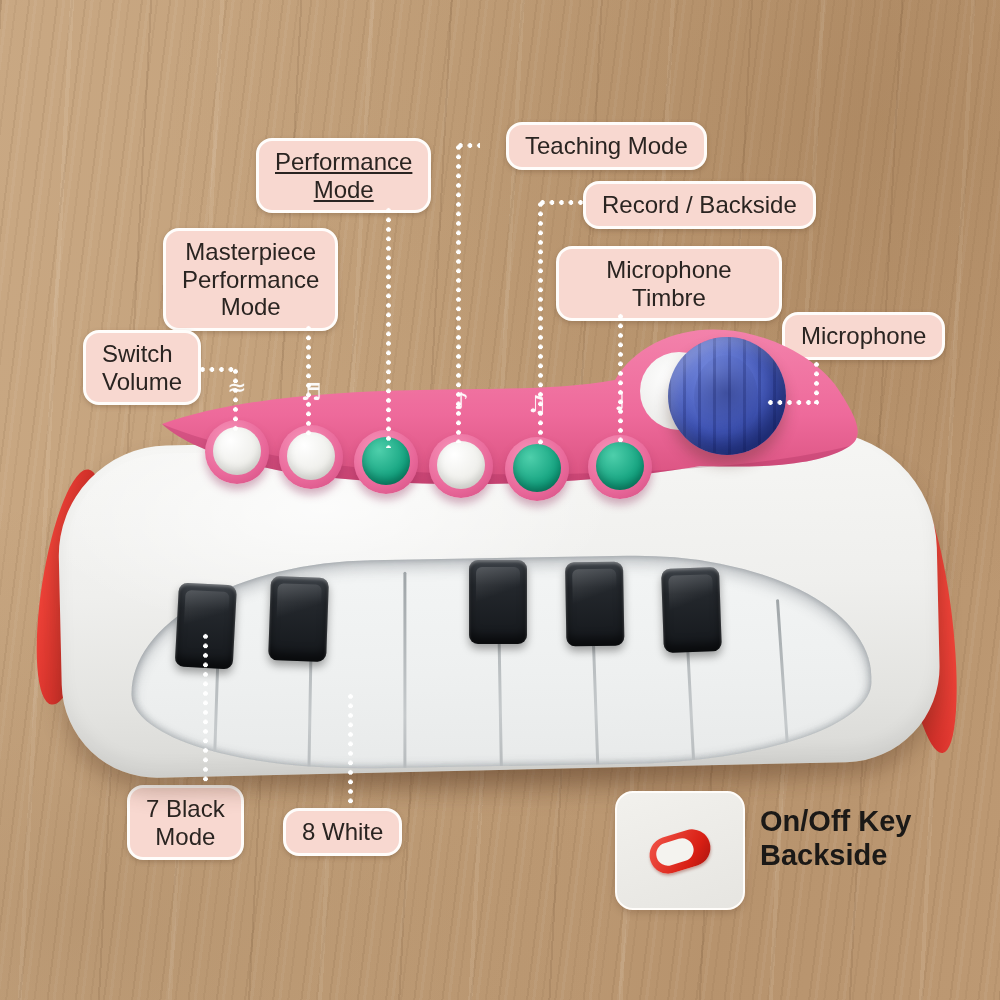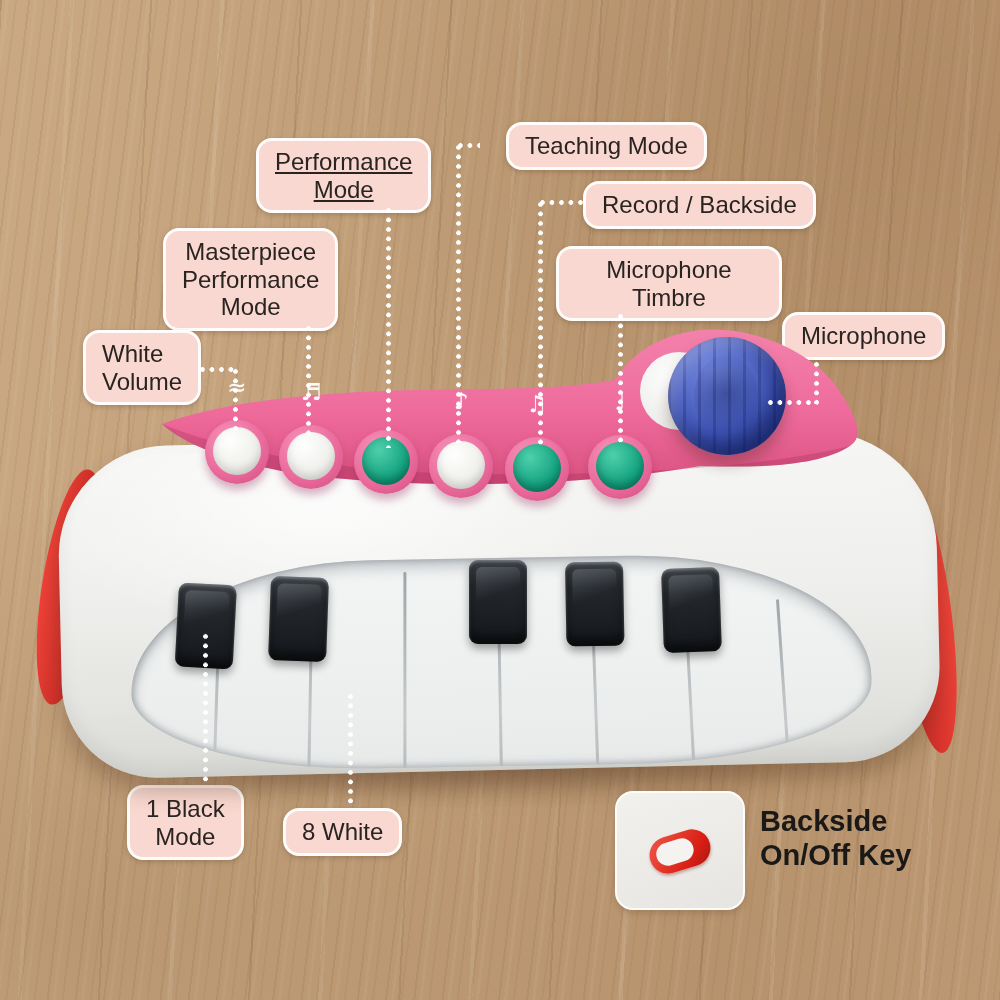--- a/index.html
+++ b/index.html
@@ -211,32 +211,32 @@
     <span>Mode</span>
   </div>
   <div class="callout" style="left:556px;top:246px;width:188px;">
     <span>Microphone</span>
     <span>Timbre</span>
   </div>
   <div class="callout" style="left:782px;top:312px;">
     <span>Microphone</span>
   </div>
   <div class="callout left" style="left:83px;top:330px;">
-    <span>White</span>
+    <span>Switch</span>
     <span>Volume</span>
   </div>
   <div class="callout" style="left:127px;top:785px;">
-    <span>1 Black</span>
+    <span>7 Black</span>
     <span>Mode</span>
   </div>
   <div class="callout" style="left:283px;top:808px;">
     <span>8 White</span>
   </div>
 
   <div class="backside-card">
     <div class="toggle-pill"></div>
   </div>
   <div class="bold-label" style="left:760px;top:804px;">
+    <span>On/Off Key</span>
     <span>Backside</span>
-    <span>On/Off Key</span>
   </div>
 
 </div>
 
 </body></html>

